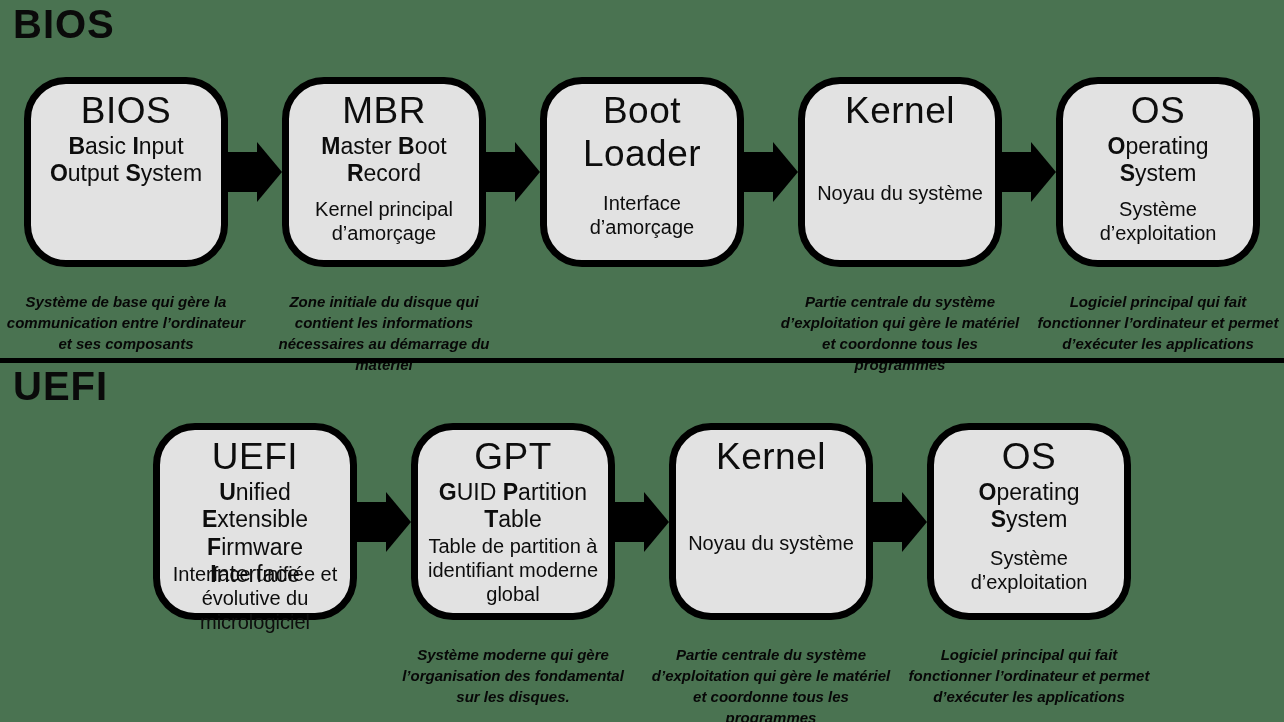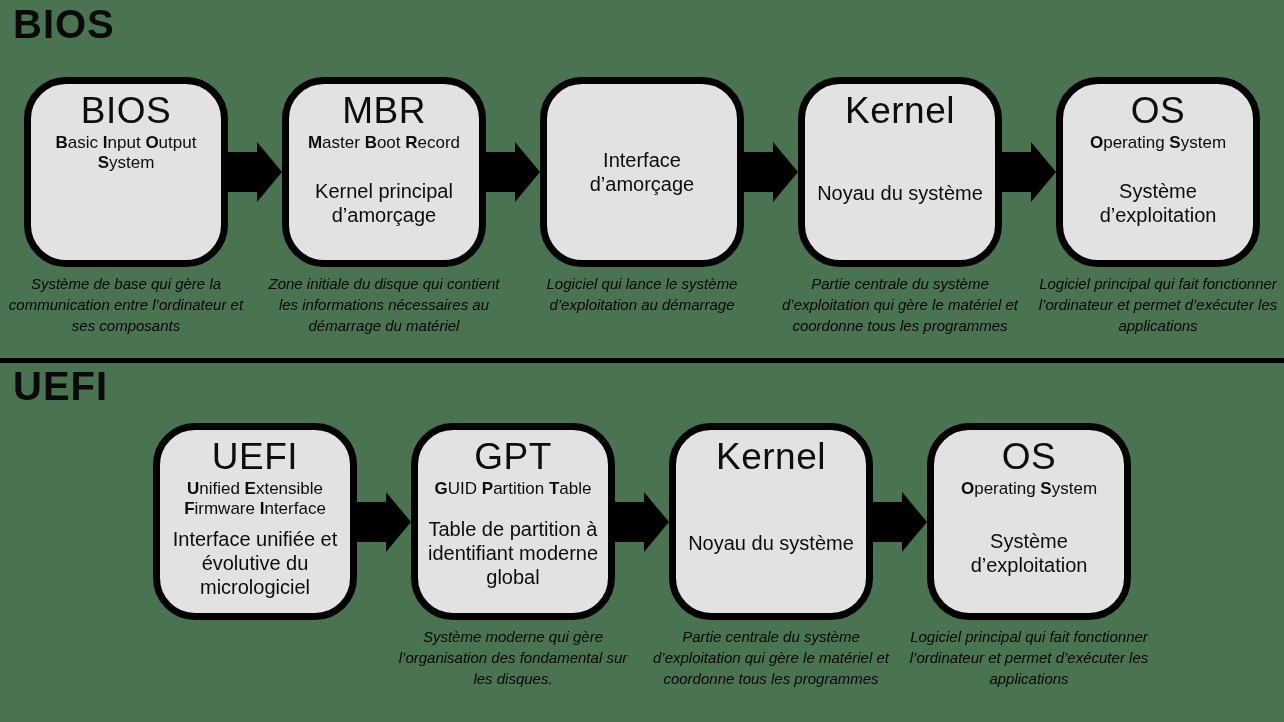--- a/index.html
+++ b/index.html
@@ -35,34 +35,34 @@
     border-radius:42px;
     display:flex; flex-direction:column; align-items:center;
     padding:6px 8px;
   }
   #row-uefi .box { height:197px; }
   .box-title {
     font-size:37px; line-height:1.15; font-weight:500;
     text-align:center; letter-spacing:0.5px;
   }
   .box-acronym {
-    font-size:17px; line-height:1.2; font-weight:500; text-align:center;
+    font-size:23px; line-height:1.2; font-weight:500; text-align:center;
   }
   .box-acronym b { font-weight:800; }
   .box-desc-wrap {
     flex:1 1 auto; min-height:0; align-self:stretch;
     display:flex; align-items:center; justify-content:center;
   }
   .box-desc {
     font-size:20px; line-height:1.2; text-align:center; font-weight:400;
   }
   .caption {
-    margin-top:6px; width:242px;
+    margin-top:24px; width:242px;
     font-size:15px; line-height:1.4;
-    font-weight:400; font-style:italic;
+    font-weight:700; font-style:italic;
     text-align:center; color:#070707;
   }
   .arrow { height:190px; display:flex; align-items:center; flex:none; }
   #row-uefi .arrow { height:197px; }
   .arrow-shaft { width:29px; height:40px; background:#000; }
   .arrow-head {
     width:0; height:0;
     border-left:25px solid #000;
     border-top:30px solid transparent;
     border-bottom:30px solid transparent;
@@ -99,26 +99,26 @@
       </div>
     </div>
     <div class="caption">Zone initiale du disque qui contient les informations nécessaires au démarrage du matériel</div>
   </div>
       <div class="arrow">
     <div class="arrow-shaft"></div>
     <div class="arrow-head"></div>
   </div>
       <div class="cell">
     <div class="box">
+      <div class="box-title">Boot Loader</div>
 
       <div class="box-desc-wrap">
         <div class="box-desc">Interface d’amorçage</div>
       </div>
     </div>
-    <div class="caption">Logiciel qui lance le système d’exploitation au démarrage</div>
   </div>
       <div class="arrow">
     <div class="arrow-shaft"></div>
     <div class="arrow-head"></div>
   </div>
       <div class="cell">
     <div class="box">
       <div class="box-title">Kernel</div>
 
       <div class="box-desc-wrap">

